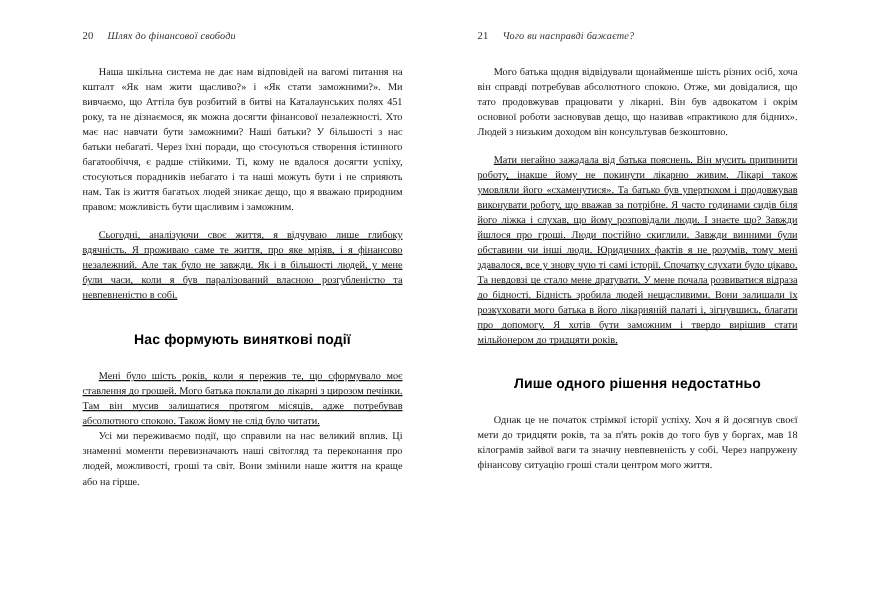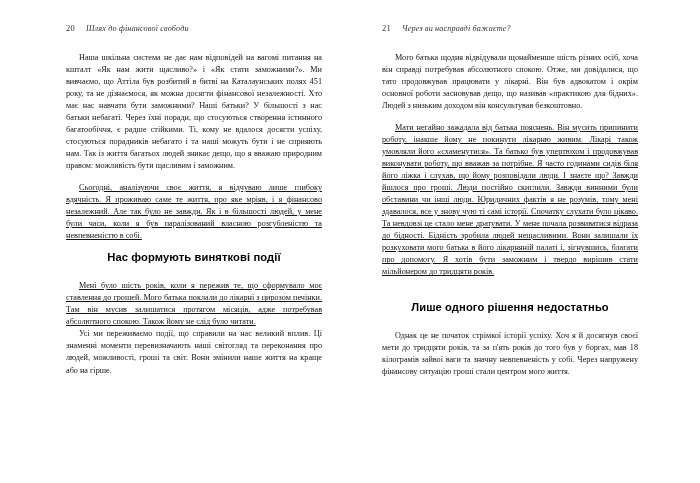--- a/index.html
+++ b/index.html
@@ -79,38 +79,38 @@
     font-family: "Liberation Sans", sans-serif;
     font-weight: bold;
     font-size: 11.2px;
     text-align: center;
     margin: 0;
     padding: 0;
     color: #000;
     letter-spacing: 0.1px;
   }
   .section-block {
-    margin-top: 9px;
+    margin-top: 24px;
     margin-bottom: 17px;
   }
   .section-block.tight-top { margin-top: 23px; }
 </style>
 </head>
 <body>
 
 <div class="page">
 
   <div class="headers">
     <div class="header-col left">
       <span class="folio">20</span>
       <span class="running-title">Шлях до фінансової свободи</span>
     </div>
     <div class="header-col right">
       <span class="folio">21</span>
-      <span class="running-title">Через ви насправді бажаєте?</span>
+      <span class="running-title">Чого ви насправді бажаєте?</span>
     </div>
   </div>
 
   <div class="columns">
 
     <div class="col left">
       <p class="indent">Наша шкільна система не дає нам відповідей на вагомі питання на кшталт «Як нам жити щасливо?» і «Як стати заможними?». Ми вивчаємо, що Аттіла був розбитий в битві на Каталаунських полях 451 року, та не дізнаємося, як можна досягти фінансової незалежності. Хто має нас навчати бути заможними? Наші батьки? У більшості з нас батьки небагаті. Через їхні поради, що стосуються створення істинного багатообіччя, є радше стійкими. Ті, кому не вдалося досягти успіху, стосуються порадників небагато і та наші можуть бути і не сприяють нам. Так із життя багатьох людей зникає дещо, що я вважаю природним правом: можливість бути щасливим і заможним.</p>
       <p class="indent spaced">Сьогодні, аналізуючи своє життя, я відчуваю лише глибоку вдячність. Я проживаю саме те життя, про яке мріяв, і я фінансово незалежний. Але так було не завжди. Як і в більшості людей, у мене були часи, коли я був паралізований власною розгубленістю та невпевненістю в собі.</p>
 
       <div class="section-block">

